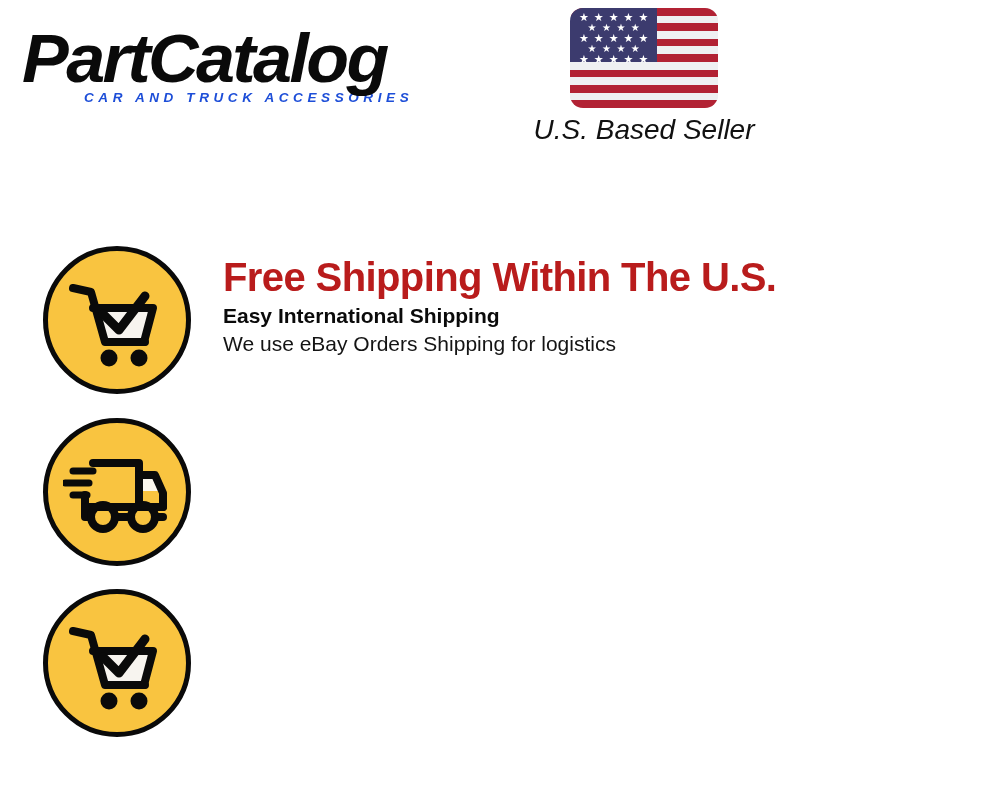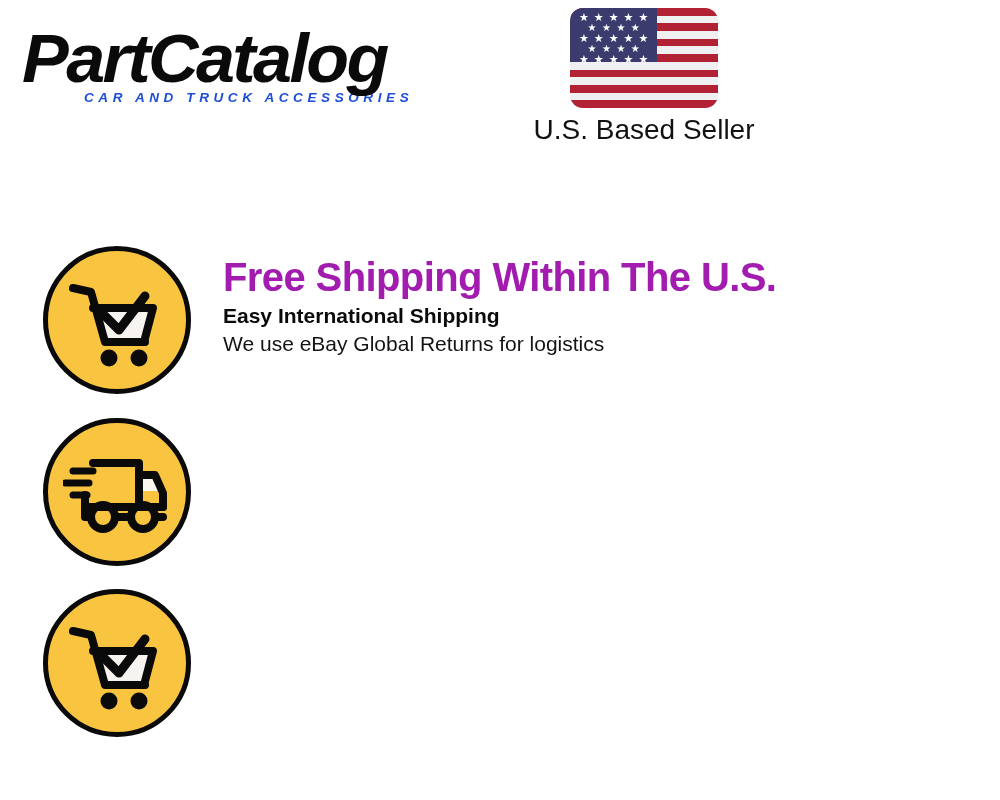--- a/index.html
+++ b/index.html
@@ -106,20 +106,21 @@
   }
   .star.sm { font-size: 10px; line-height: 10px; }
   .seller-label {
     margin-top: 6px;
     font-size: 28px;
     line-height: 32px;
     font-weight: normal;
     color: #111111;
     letter-spacing: 0px;
     white-space: nowrap;
+    font-style: italic;
   }
 
   
   .features {
     position: absolute;
     left: 0;
     top: 240px;
     width: 1000px;
   }
   .feature-row {
@@ -151,21 +152,21 @@
   }
 
   .feature-text {
     margin-left: 32px;
     padding-top: 8px;
   }
   .feature-heading {
     font-size: 40px;
     line-height: 46px;
     font-weight: bold;
-    color: #a21caf;
+    color: #b91c1c;
     letter-spacing: -0.6px;
     white-space: nowrap;
   }
   .feature-sub {
     font-size: 22px;
     line-height: 30px;
     font-weight: normal;
     color: #111111;
     white-space: nowrap;
     margin-top: 3px;
@@ -272,21 +273,21 @@
 
           <path d="M38 42 L54 58 L80 24" fill="none" stroke="#0a0a0a" stroke-width="9" stroke-linecap="round" stroke-linejoin="round"></path>
 
           <circle cx="44" cy="86" r="8.5" fill="#0a0a0a"></circle>
           <circle cx="74" cy="86" r="8.5" fill="#0a0a0a"></circle>
         </svg>
       </div>
       <div class="feature-text">
         <div class="feature-heading">Free Shipping Within The U.S.</div>
         <div class="feature-sub-bold">Easy International Shipping</div>
-        <div class="feature-sub-light">We use eBay Global Returns for logistics</div>
+        <div class="feature-sub-light">We use eBay Orders Shipping for logistics</div>
       </div>
     </div>
 
     <div class="feature-row row-1 centered">
       <div class="badge-circle">
         <svg width="108" height="86" viewBox="0 0 108 86" aria-hidden="true">
 
           <path d="M78 26 H90 L96 42 H78 Z" fill="#fbf7ee"></path>
 
           <path d="M30 14 H76 V58 H22 V46" fill="none" stroke="#0a0a0a" stroke-width="8" stroke-linecap="round" stroke-linejoin="round"></path>

